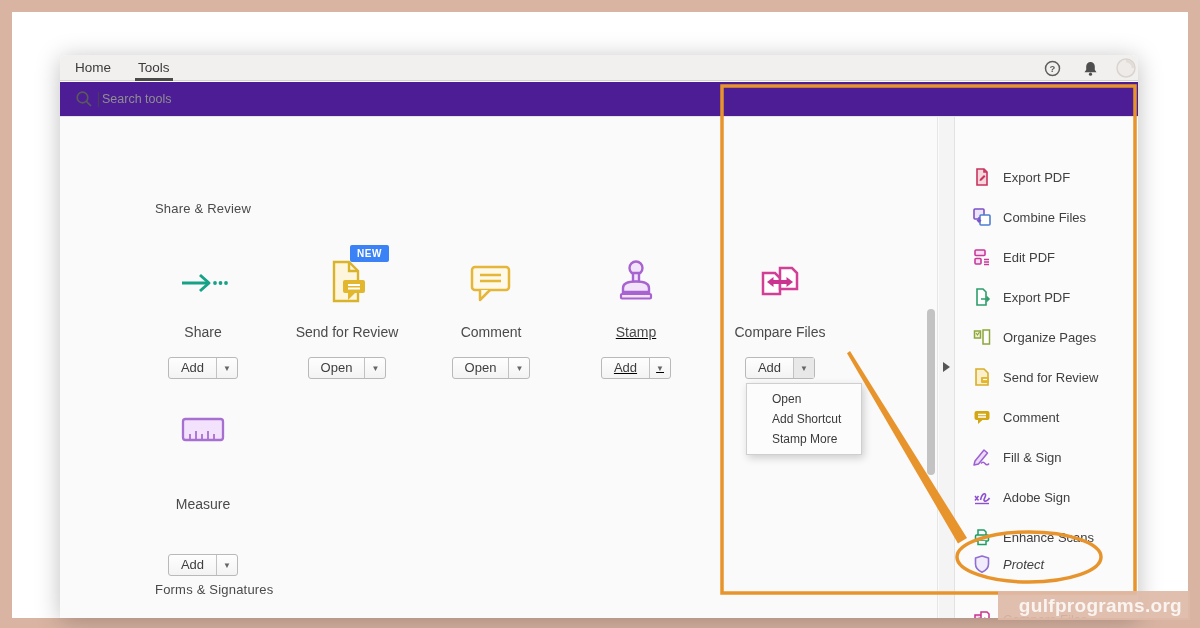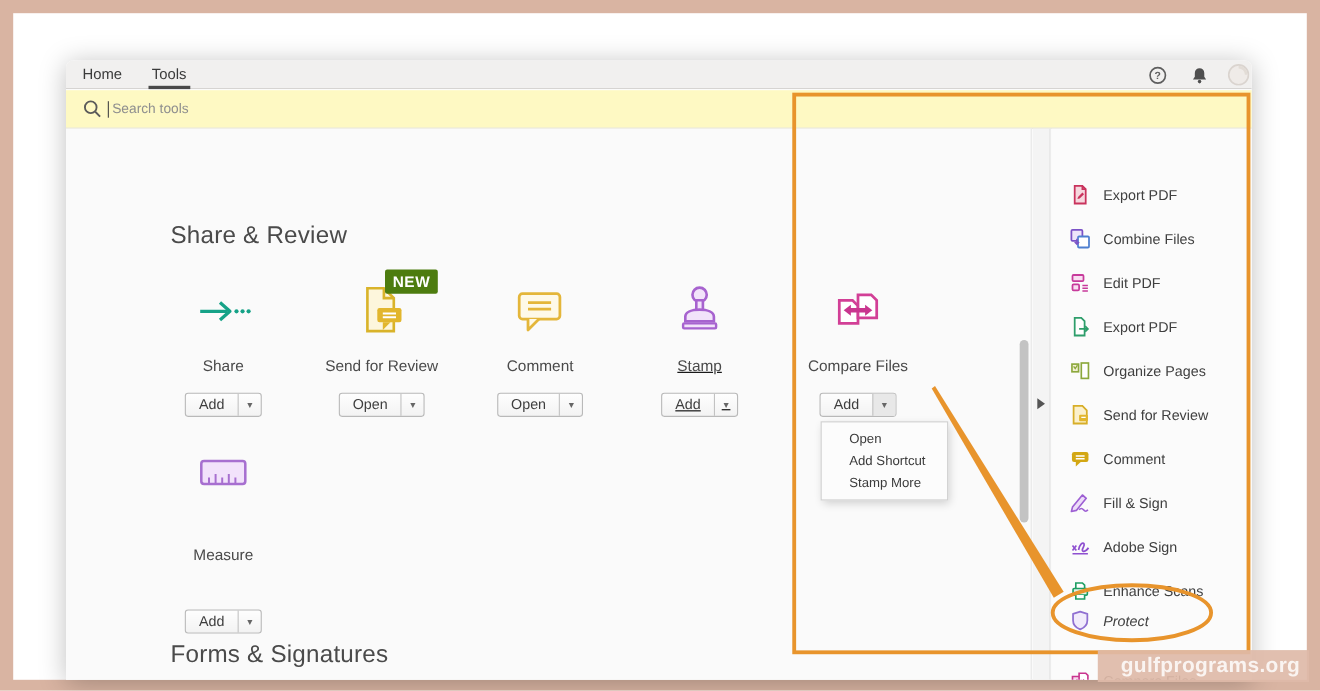--- a/index.html
+++ b/index.html
@@ -12,42 +12,42 @@
   
   .tabbar { position:absolute; left:0; top:0; width:1078px; height:26px; background:#F1F0EF;
             border-bottom:1px solid #D6D4D2; border-radius:6px 6px 0 0; }
   .tab { position:absolute; top:0; height:26px; line-height:26px; font-size:13.5px; color:#3B3B3B; cursor:default; }
   .tab.home { left:15px; }
   .tab.tools { left:78px; }
   .tab-underline { position:absolute; left:75px; top:23px; width:38px; height:2.5px; background:#4A4A4A; }
   .tb-icon { position:absolute; top:5px; width:17px; height:17px; }
 
   
-  .searchrow { position:absolute; left:0; top:27px; width:1078px; height:35px; background:#fef9c3;
+  .searchrow { position:absolute; left:0; top:27px; width:1078px; height:35px; background:#4c1d95;
                border-bottom:1px solid #E3E3E3; }
   .search-glyph { position:absolute; left:15px; top:8px; width:18px; height:18px; }
   .caret { position:absolute; left:38px; top:10px; width:1px; height:15px; background:#444; }
   .search-ph { position:absolute; left:42px; top:10px; font-size:12.5px; color:#8F8F8F; }
 
   
   .content { position:absolute; left:0; top:62px; width:878px; height:501px; background:#FAFAFA; border-right:1px solid #E6E6E6; }
-  .h-section { position:absolute; font-size:22px; color:#4A4A4A; letter-spacing:0.2px; }
+  .h-section { position:absolute; font-size:13px; color:#4A4A4A; letter-spacing:0.2px; }
   .h1 { left:95px; top:84px; }
   .h2 { left:95px; top:465px; }
 
   .tool-cell { position:absolute; width:120px; display:flex; flex-direction:column; align-items:center; }
   .tool-icon { height:52px; display:flex; align-items:center; justify-content:center; }
   .tool-label { margin-top:15px; font-size:14px; color:#4A4A4A; white-space:nowrap; }
   .tool-btn { margin-top:17px; display:flex; height:22px; border:1px solid #B9B9B9; border-radius:3px;
               background:linear-gradient(#FEFEFE,#F3F3F3); cursor:pointer; }
   .tool-btn .btn-main { padding:0 12px; font-size:13px; color:#3E3E3E; line-height:20px; }
   .tool-btn .btn-arrow { width:21px; border-left:1px solid #C2C2C2; display:flex; align-items:center; justify-content:center; }
   .btn-arrow span { font-size:8px; color:#666; }
 
-  .newbadge { position:absolute; left:290px; top:128px; background:#4d7c0f; color:#FFF; font-size:14px; font-weight:bold;
+  .newbadge { position:absolute; left:290px; top:128px; background:#3b82f6; color:#FFF; font-size:10px; font-weight:bold;
               padding:3px 7px; border-radius:2px; letter-spacing:0.5px; z-index:4; }
 
   
   .menu { position:absolute; left:686px; top:266px; width:116px; background:#FCFCFC; border:1px solid #CFCFCF;
           box-shadow:2px 3px 8px rgba(0,0,0,0.18); z-index:5; padding:5px 0; }
   .menu-item { height:20px; line-height:20px; padding-left:25px; font-size:12px; color:#3B3B3B; cursor:pointer; }
 
   
   .scroll-thumb { position:absolute; left:867px; top:192px; width:8px; height:166px; background:#C3C3C3; border-radius:4px; }
   .gutter { position:absolute; left:879px; top:62px; width:16px; height:501px; background:#F4F4F4; border-right:1px solid #E2E2E2; }

